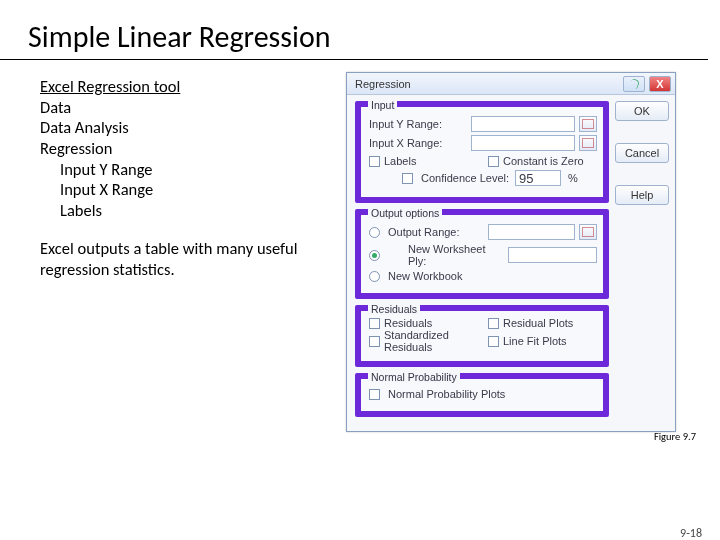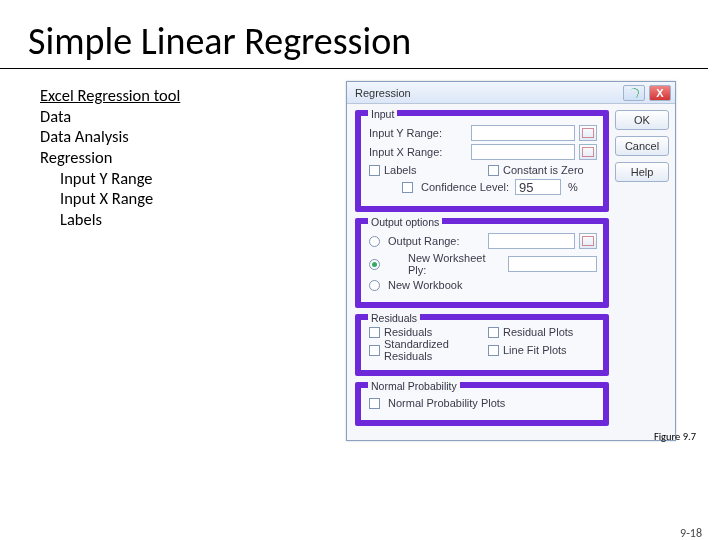--- a/index.html
+++ b/index.html
@@ -4,21 +4,21 @@
 <style>
   * { box-sizing: border-box; margin: 0; padding: 0; }
   body {
     width: 720px; height: 540px;
     background: #fff;
     font-family: Calibri, "Segoe UI", Arial, sans-serif;
     color: #000;
     position: relative;
   }
   .slide-title {
-    font-size: 38px;
+    font-size: 30px;
     font-weight: 400;
     padding: 18px 0 4px 28px;
     border-bottom: 1px solid #000;
     margin: 0 12px 0 0;
   }
   .content-row {
     display: flex;
     padding: 12px 0 0 0;
   }
   .left-col {
@@ -81,21 +81,21 @@
     width: 8px; height: 8px;
     border: 1.5px solid #4a6; border-bottom: none; border-left: none;
     border-radius: 50% 50% 0 0;
     transform: rotate(20deg);
     opacity: .9;
   }
   .titlebar .t-close { background: linear-gradient(#f28484,#d33434); color:#fff; font-weight:bold; font-size:11px; }
 
   .dialog-body { display:flex; }
   .dialog-main { flex:1; padding: 6px 6px 8px 8px; }
-  .dialog-side { width: 60px; padding: 6px 6px 0 0; display:flex; flex-direction:column; gap:6px; }
+  .dialog-side { width: 60px; padding: 6px 6px 0 0; display:flex; flex-direction:column; gap:22px; }
 
   .grp {
     border: 6px solid #6d28d9;
     border-radius: 2px;
     margin-bottom: 6px;
     padding: 6px 6px 8px 8px;
     position: relative;
     background: #f7f9fc;
   }
   .grp-title {
@@ -156,20 +156,21 @@
 
 <div class="content-row">
   <div class="left-col">
     <div class="heading">Excel Regression tool</div>
     <div>Data</div>
     <div>Data Analysis</div>
     <div>Regression</div>
     <div class="indent">Input Y Range</div>
     <div class="indent">Input X Range</div>
     <div class="indent">Labels</div>
+    <div class="para">Excel outputs a table with many useful regression statistics.</div>
   </div>
 
   <div class="dialog-wrap">
     <div class="dialog">
       <div class="titlebar">
         <div class="t-title">Regression</div>
         <div class="t-btn t-help"></div>
         <div class="t-btn t-close">X</div>
       </div>
       <div class="dialog-body">

